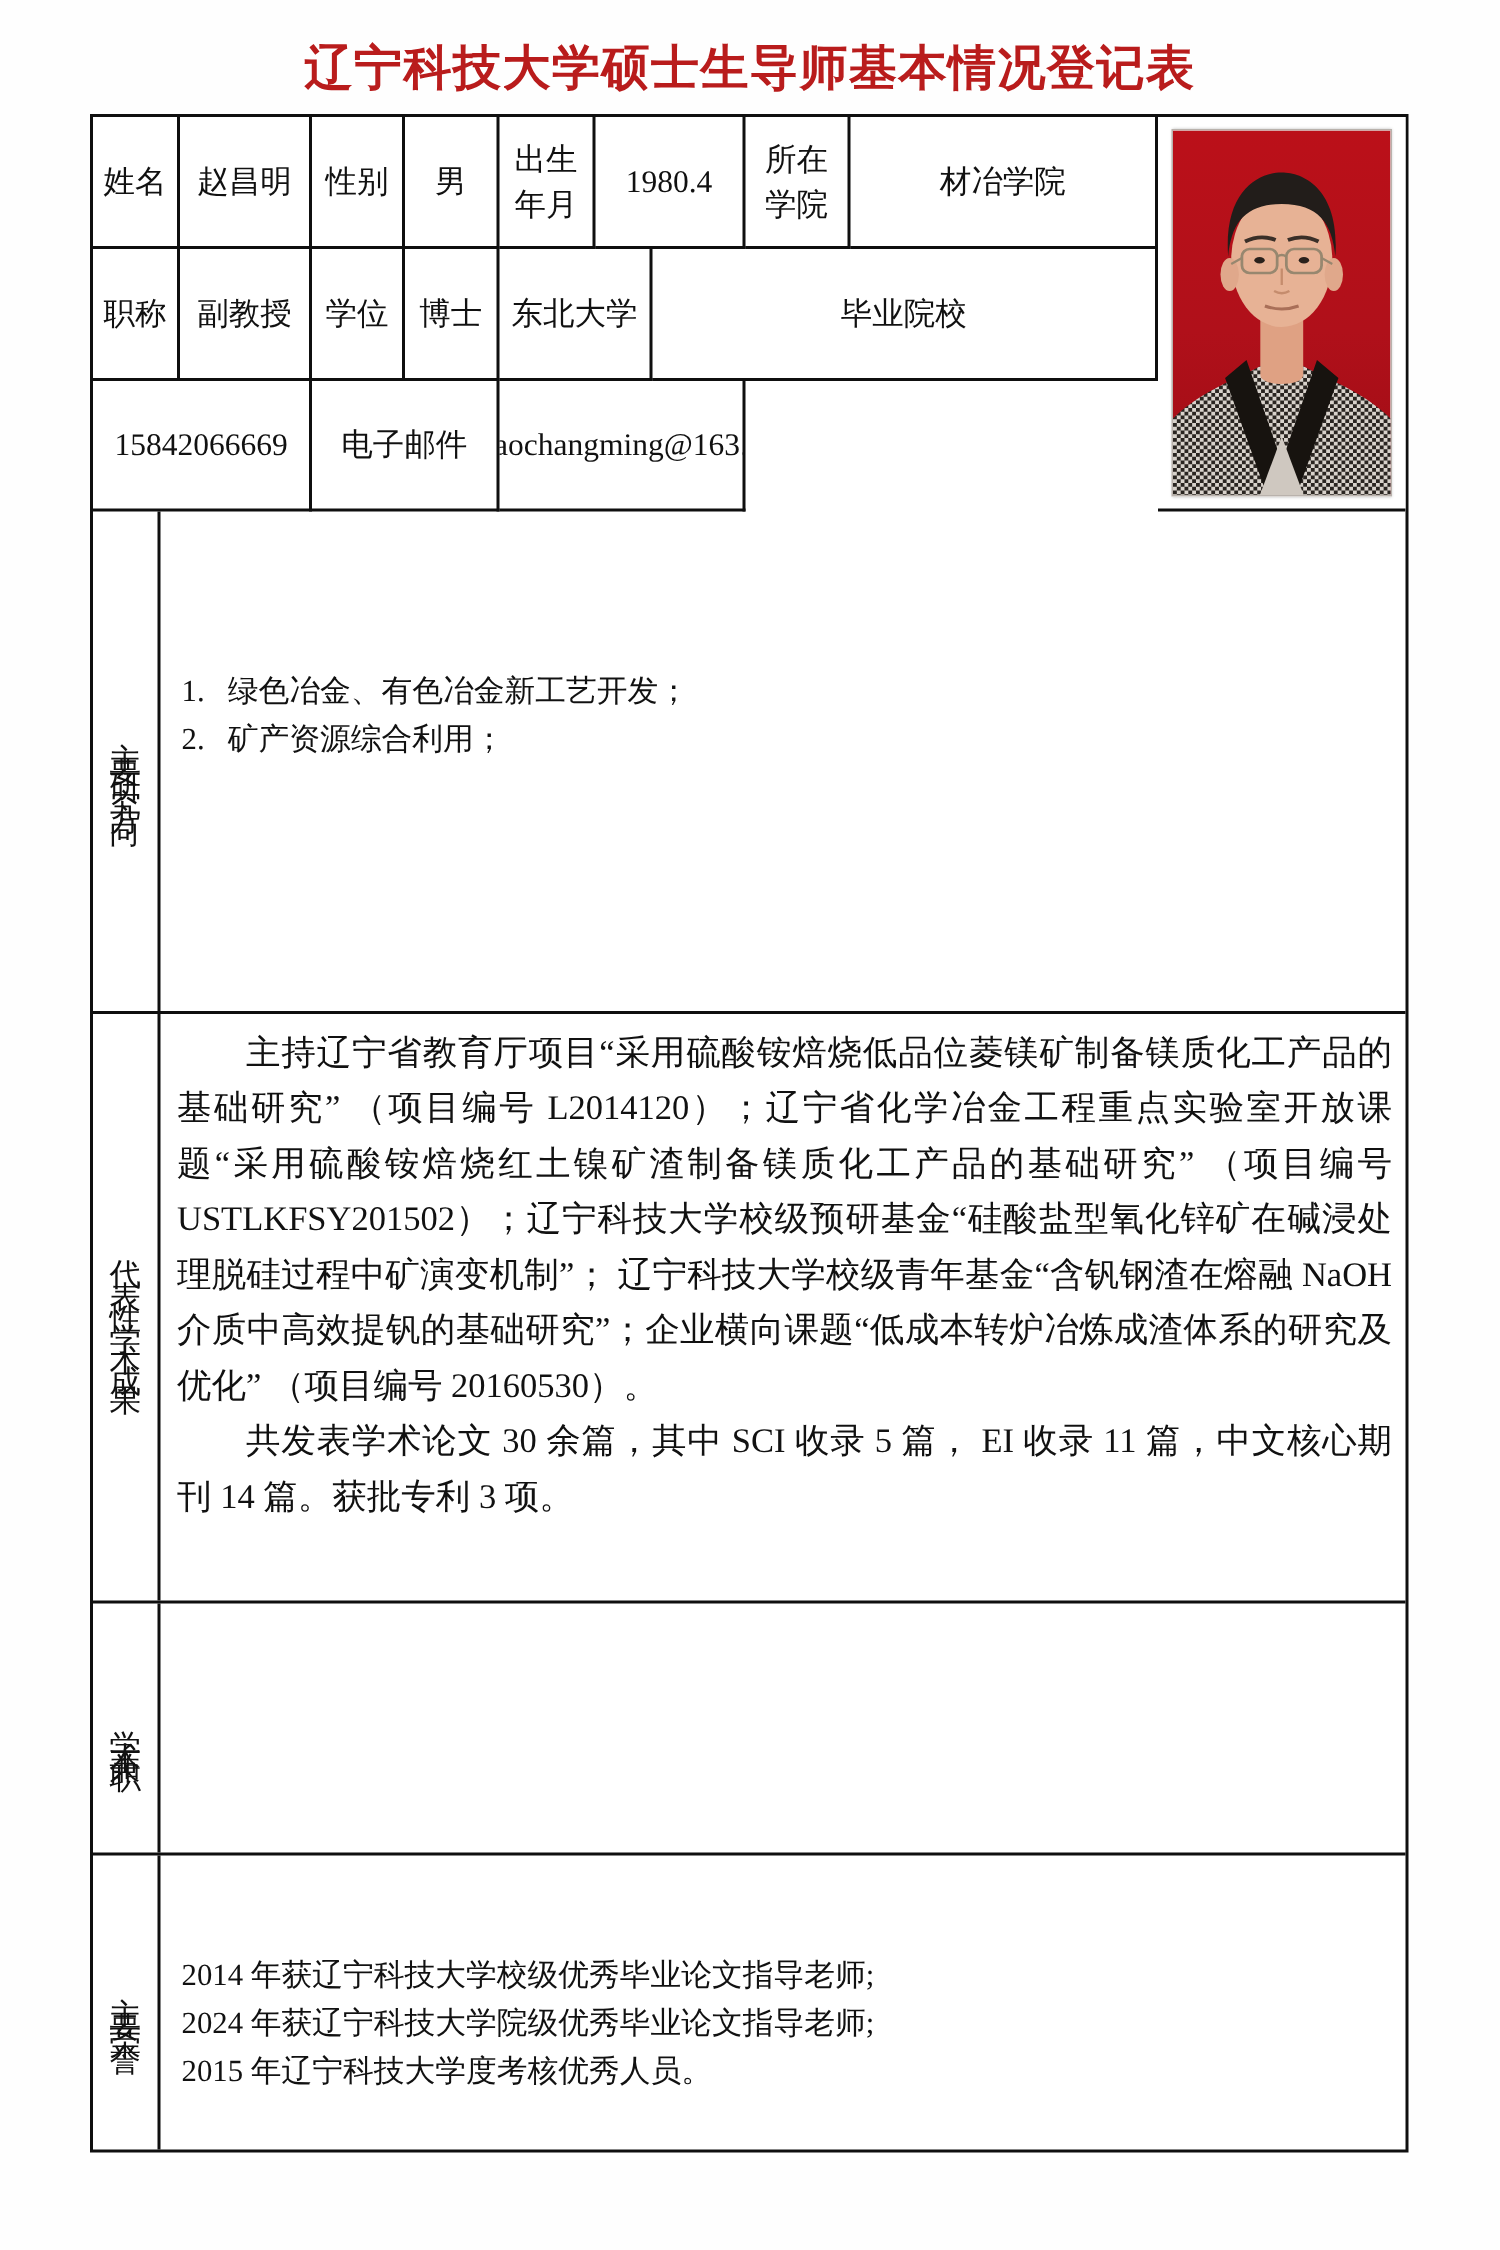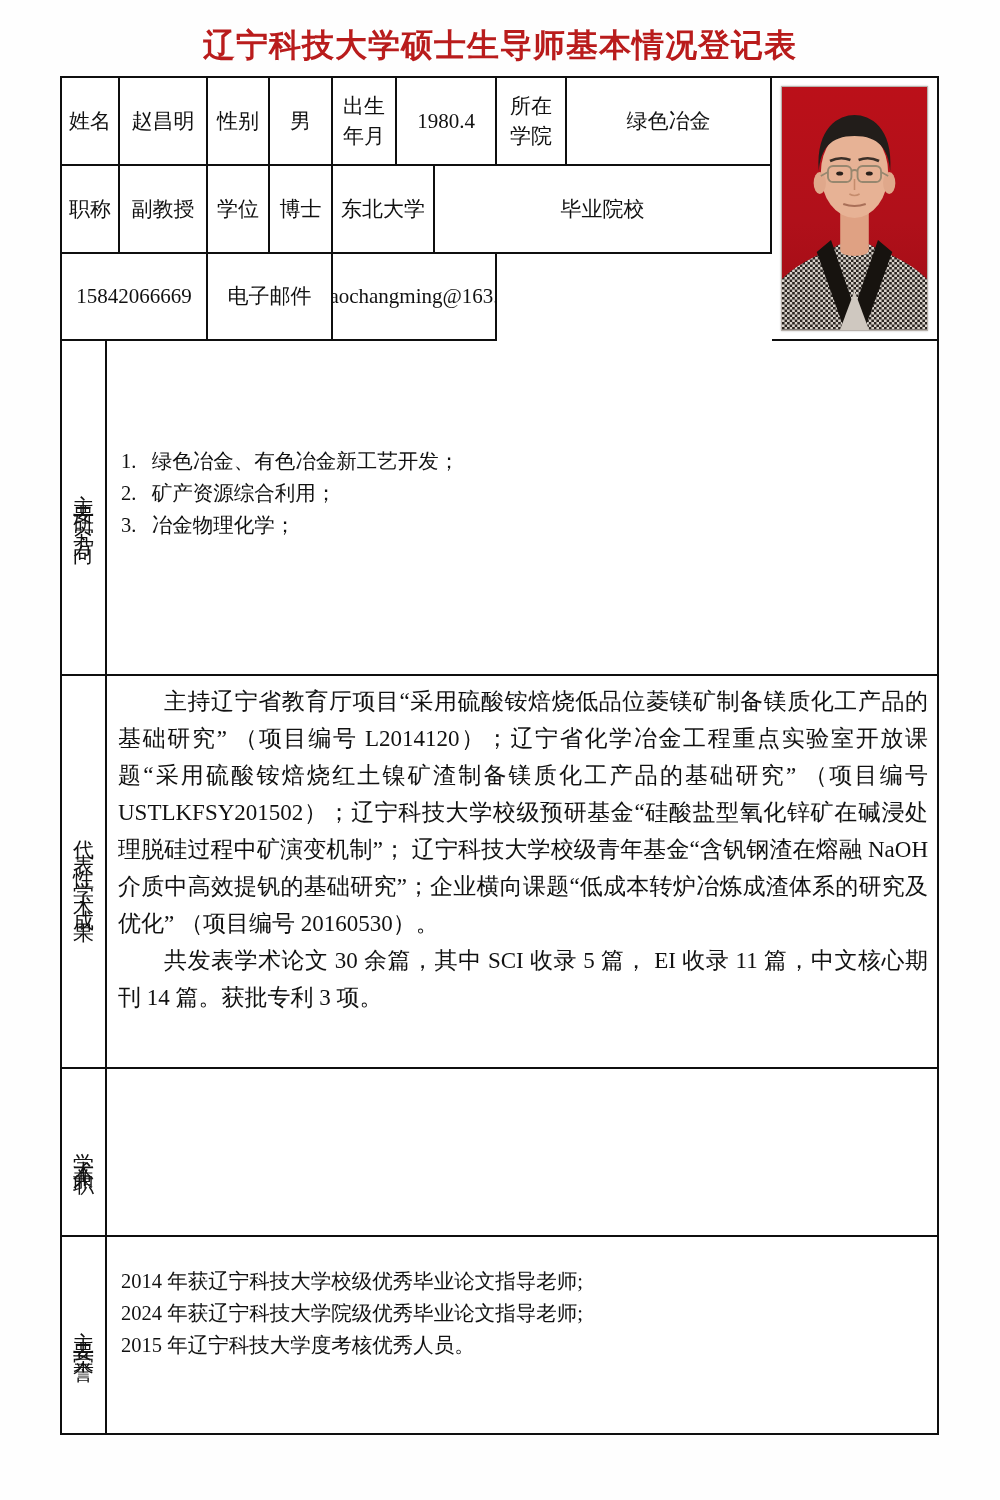--- a/index.html
+++ b/index.html
@@ -101,21 +101,21 @@
     text-indent: 2em;
     word-break: break-word;
   }
 
   .sec-parttime { height: 168px; }
   .sec-parttime .sec-label { letter-spacing: 8px; }
   .sec-parttime .sec-body { padding: 10px 12px; font-size: 20.5px; }
 
   .sec-honors { height: 196px; }
   .sec-honors .sec-label { letter-spacing: 10px; }
-  .sec-honors .sec-body { padding: 28px 10px 0 14px; }
+  .sec-honors .sec-body { padding: 64px 10px 0 14px; }
 </style>
 </head>
 <body>
 
 <div class="page">
 
   <div class="doc-title">辽宁科技大学硕士生导师基本情况登记表</div>
 
   <div class="form-table">
 
@@ -123,21 +123,21 @@
 
       <div class="cell">姓名</div>
       <div class="cell">赵昌明</div>
       <div class="cell">性别</div>
       <div class="cell">男</div>
       <div class="cell">出生
 年月</div>
       <div class="cell span2c">1980.4</div>
       <div class="cell">所在
 学院</div>
-      <div class="cell">绿色冶金</div>
+      <div class="cell">材冶学院</div>
       <div class="photo-cell">
         <div class="photo-frame">
           <svg viewBox="0 0 142 243" preserveAspectRatio="none">
             <defs>
               <linearGradient id="bgred" x1="0" y1="0" x2="0" y2="1">
                 <stop offset="0" stop-color="#bb1019"></stop>
                 <stop offset="0.55" stop-color="#b0101a"></stop>
                 <stop offset="1" stop-color="#a00d15"></stop>
               </linearGradient>
               <pattern id="chk" width="5" height="5" patternUnits="userSpaceOnUse">
@@ -190,21 +190,20 @@
       <div class="cell span2c">15842066669</div>
       <div class="cell span2c">电子邮件</div>
       <div class="cell span3c email-value">lnzhaochangming@163.com</div>
     </div>
 
     <div class="sec sec-research sec-border">
       <div class="sec-label">主要研究方向</div>
       <div class="sec-body">
         <div class="list-item">1.   绿色冶金、有色冶金新工艺开发；</div>
         <div class="list-item">2.   矿产资源综合利用；</div>
-        <div class="list-item">3.   冶金物理化学；</div>
       </div>
     </div>
 
     <div class="sec sec-achievements sec-border">
       <div class="sec-label">代表性学术成果</div>
       <div class="sec-body">
         <div class="para">主持辽宁省教育厅项目“采用硫酸铵焙烧低品位菱镁矿制备镁质化工产品的基础研究” （项目编号 L2014120）；辽宁省化学冶金工程重点实验室开放课题“采用硫酸铵焙烧红土镍矿渣制备镁质化工产品的基础研究” （项目编号 USTLKFSY201502）；辽宁科技大学校级预研基金“硅酸盐型氧化锌矿在碱浸处理脱硅过程中矿演变机制”； 辽宁科技大学校级青年基金“含钒钢渣在熔融 NaOH 介质中高效提钒的基础研究”；企业横向课题“低成本转炉冶炼成渣体系的研究及优化” （项目编号 20160530）。</div>
         <div class="para">共发表学术论文 30 余篇，其中 SCI 收录 5 篇， EI 收录 11 篇，中文核心期刊 14 篇。获批专利 3 项。</div>
       </div>
     </div>

